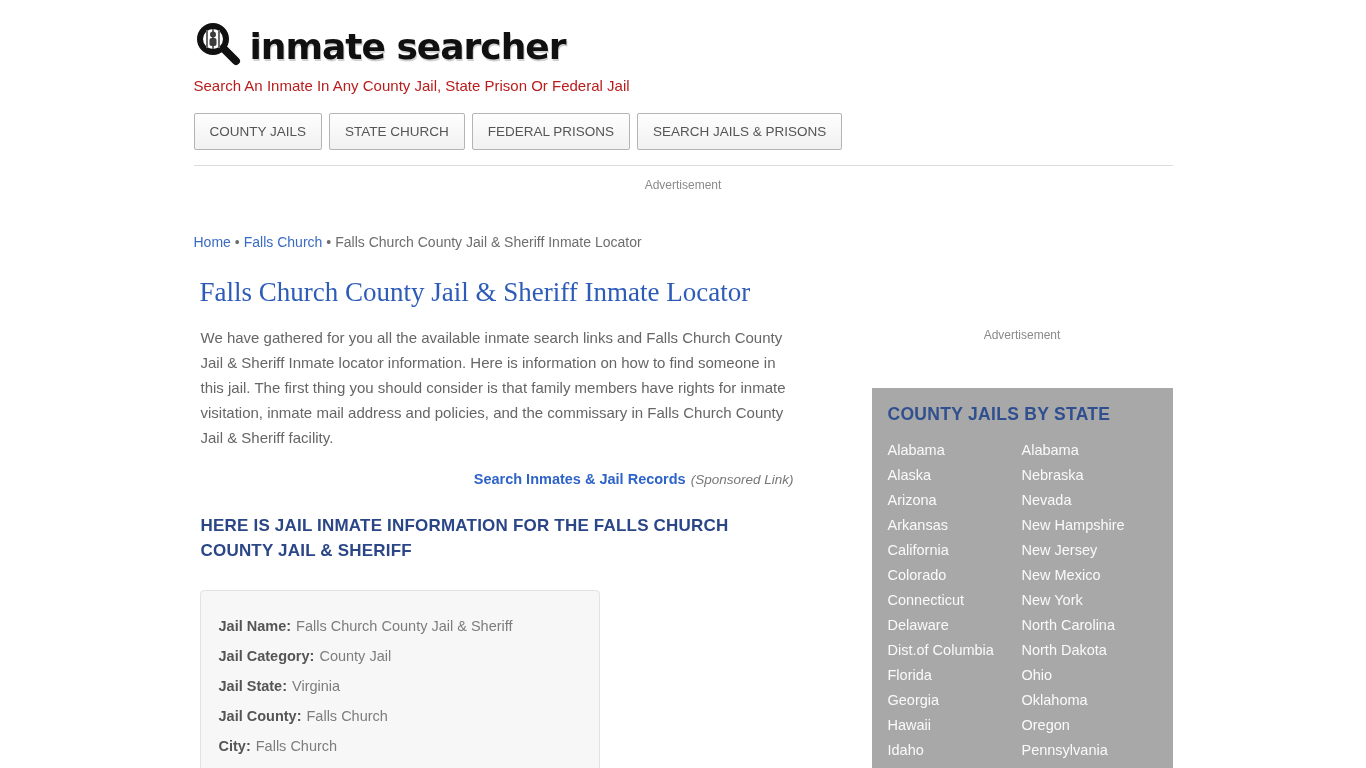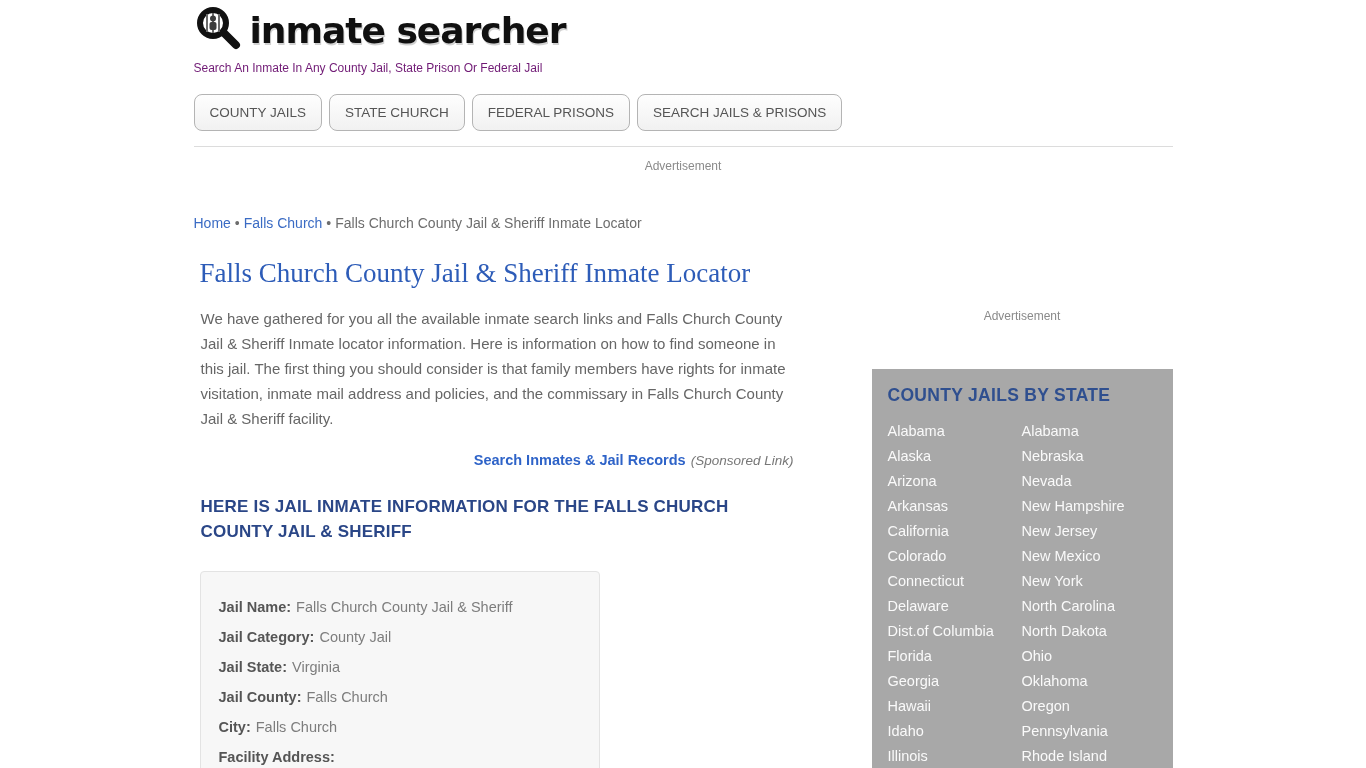--- a/index.html
+++ b/index.html
@@ -1,32 +1,32 @@
 <!DOCTYPE html>
 <html><head>
 <meta charset="utf-8">
 <style>
   * { margin:0; padding:0; box-sizing:border-box; }
   html,body { width:1366px; height:768px; overflow:hidden; background:#ffffff; }
   body { font-family:"Liberation Sans", sans-serif; }
   .page { width:979px; margin:0 auto; position:relative; }
 
   
-  .header { padding-top:4px; }
+  .header { padding-top:20px; }
   .logo-row { display:flex; align-items:center; gap:8px; cursor:pointer; }
   .logo-text {
     font-family:"DejaVu Sans", sans-serif;
     font-size:36px; font-weight:900; color:#101010; letter-spacing:-1px;
     text-shadow:1px 2px 0 rgba(0,0,0,.18);
   }
-  .tagline { font-size:12px; color:#701a75; margin-top:5px; }
+  .tagline { font-size:15px; color:#b91c1c; margin-top:5px; }
 
   .nav { display:flex; gap:7px; margin-top:19px; }
   .nav-btn {
-    border:1px solid #b4b4b4; border-radius:8px;
+    border:1px solid #b4b4b4; border-radius:2px;
     background:linear-gradient(#fefefe,#f1f1f1);
     color:#555; font-size:13.5px; font-family:"Liberation Sans", sans-serif;
     padding:10px 15px; cursor:pointer; white-space:nowrap;
   }
   .divider { border-top:1px solid #dcdcdc; margin-top:15px; }
 
   .ad-label { text-align:center; color:#8a8a8a; font-size:12px; }
   .ad-top { margin-top:12px; }
 
   

